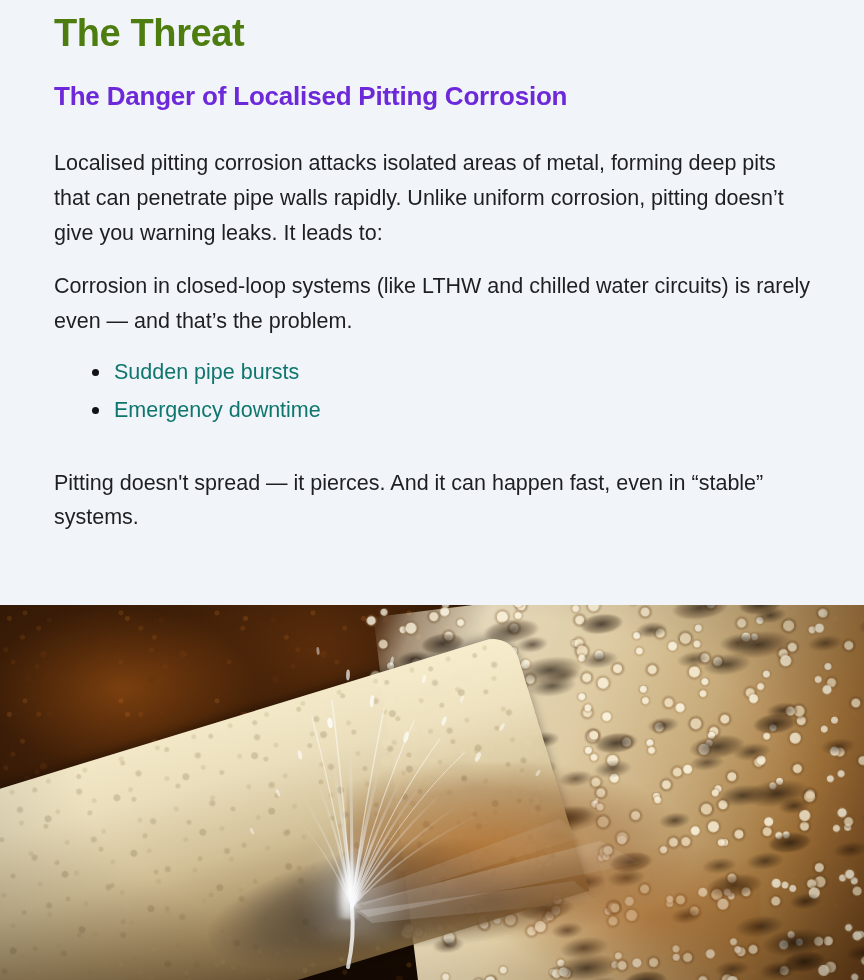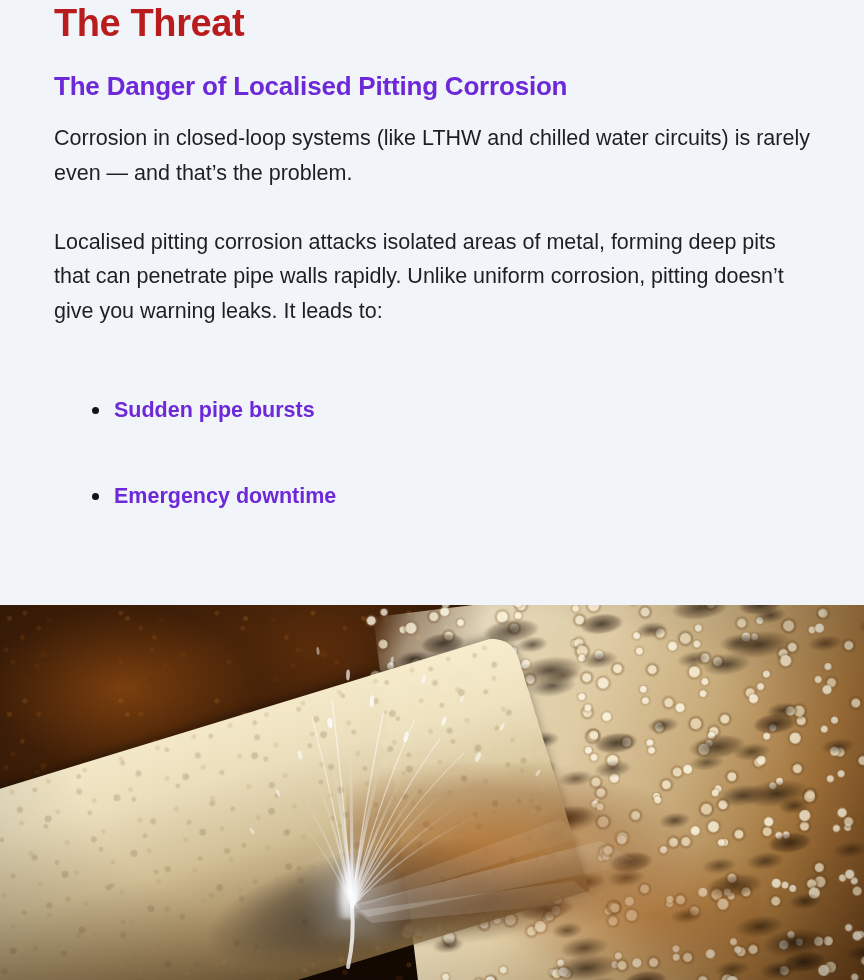--- a/index.html
+++ b/index.html
@@ -23,27 +23,27 @@
     flex-direction: column;
     position: relative;
   }
 
   .content {
     padding: 0 54px 0 54px;
     flex: 0 0 auto;
   }
 
   .page-title {
-    color: #b91c1c;
+    color: #4d7c0f;
     font-size: 38px;
     font-weight: bold;
     letter-spacing: -0.4px;
     line-height: 1.08;
     margin: 0;
-    padding-top: 3px;
+    padding-top: 13px;
   }
 
   .section-subtitle {
     color: #6d28d9;
     font-size: 26px;
     font-weight: bold;
     letter-spacing: -0.2px;
     line-height: 1.15;
     margin: 0;
     padding-top: 28px;
@@ -66,27 +66,26 @@
     padding-top: 36px;
   }
 
   .impact-list {
     margin: 0;
     padding: 14px 0 0 38px;
     list-style: none;
   }
 
   .impact-list li {
-    color: #6d28d9;
+    color: #0f766e;
     font-size: 21.5px;
-    font-weight: bold;
+    font-weight: normal;
     line-height: 1.78;
     position: relative;
     padding-left: 22px;
-    margin-top: 48px;
   }
 
   .impact-list li::before {
     content: "";
     position: absolute;
     left: 0;
     top: 0.72em;
     width: 7px;
     height: 7px;
     border-radius: 50%;
@@ -320,29 +319,30 @@
 <body>
 
 <div class="page">
 
   <div class="content">
 
     <h1 class="page-title">The Threat</h1>
 
     <h2 class="section-subtitle">The Danger of Localised Pitting Corrosion</h2>
 
+    <p class="body-paragraph second">Localised pitting corrosion attacks isolated areas of metal, forming deep pits that can penetrate pipe walls rapidly. Unlike uniform corrosion, pitting doesn’t give you warning leaks. It leads to:</p>
+
     <p class="body-paragraph">Corrosion in closed-loop systems (like LTHW and chilled water circuits) is rarely even — and that’s the problem.</p>
-
-    <p class="body-paragraph second">Localised pitting corrosion attacks isolated areas of metal, forming deep pits that can penetrate pipe walls rapidly. Unlike uniform corrosion, pitting doesn’t give you warning leaks. It leads to:</p>
 
     <ul class="impact-list">
       <li>Sudden pipe bursts</li>
       <li>Emergency downtime</li>
     </ul>
 
+    <p class="body-paragraph closing">Pitting doesn't spread — it pierces. And it can happen fast, even in “stable” systems.</p>
 
   </div>
 
   <figure class="photo-figure">
     <div class="photo" aria-label="Pressurised water jetting from a pinhole leak in a heavily corroded, scale-encrusted pipe">
 
       <div class="layer-dark"></div>
       <div class="layer-dark-speckle"></div>
 
       <div class="layer-scale"></div>

